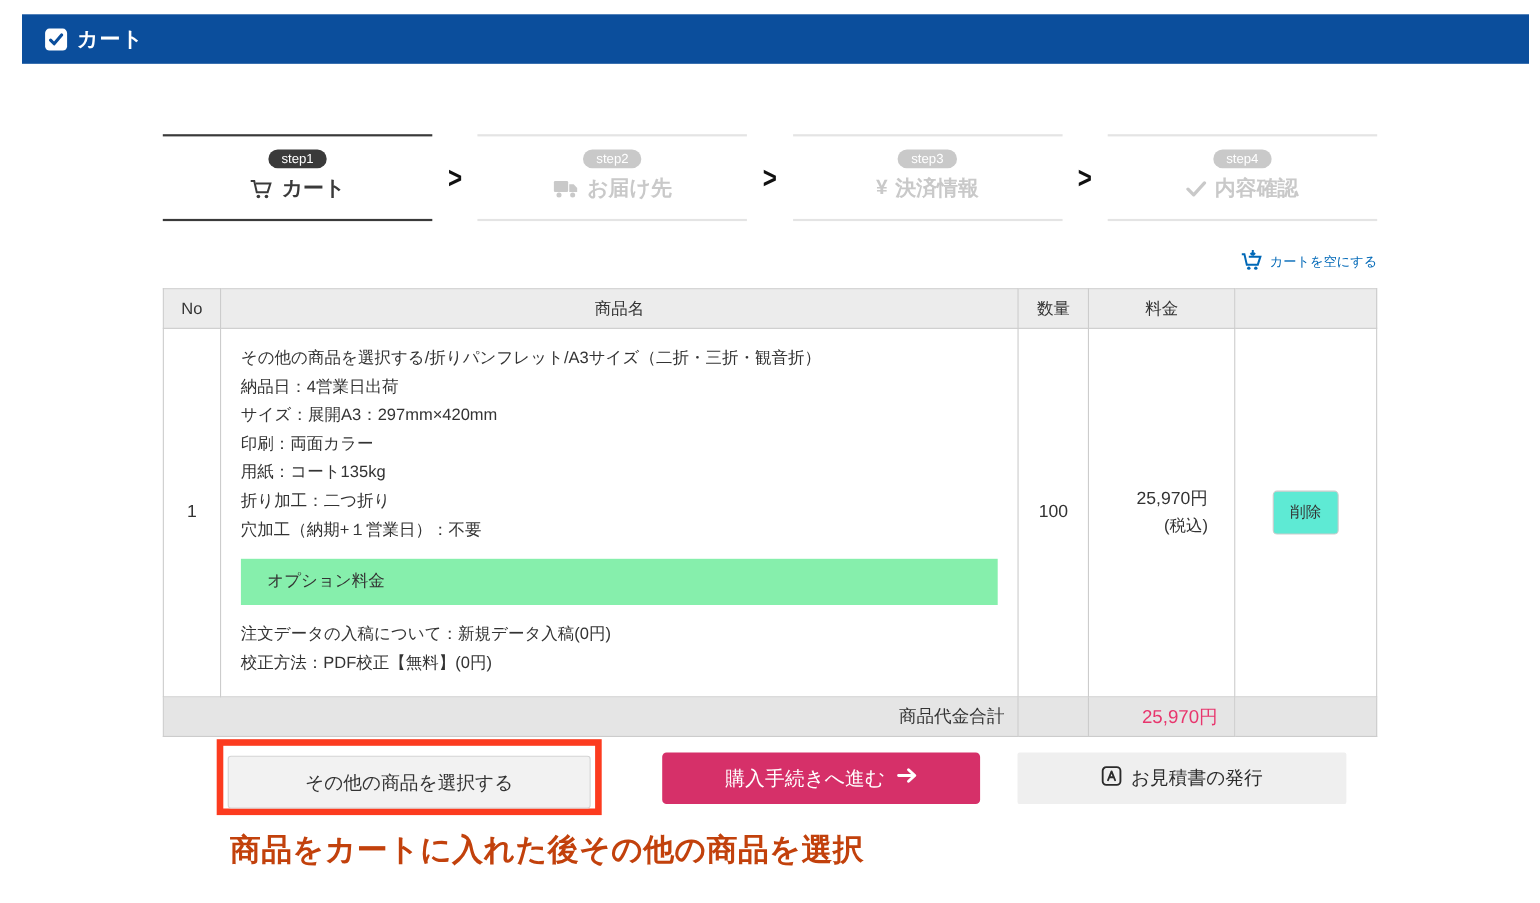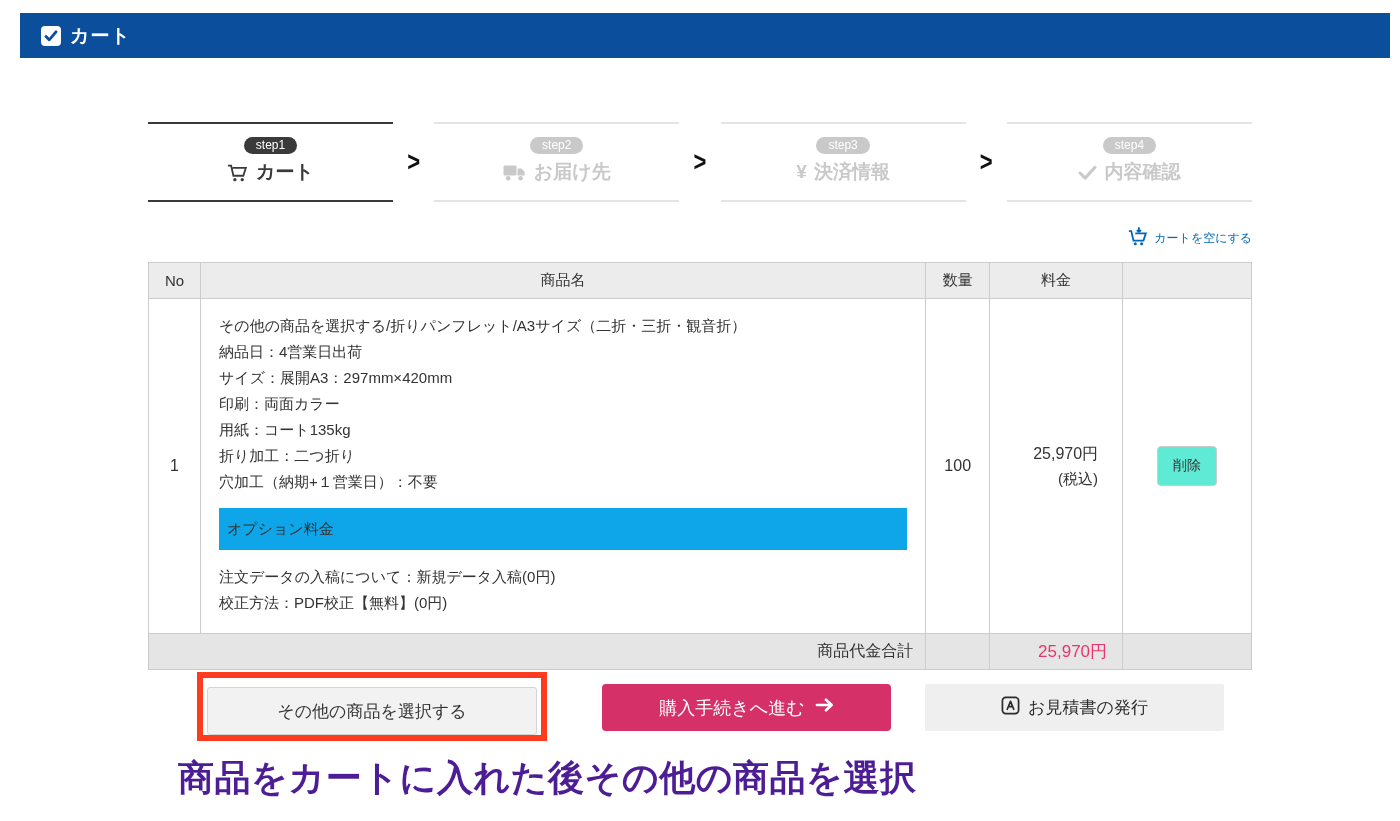--- a/index.html
+++ b/index.html
@@ -70,21 +70,21 @@
     position:absolute; left:148px; top:262px; width:1104px;
     border-collapse:collapse; font-size:15px; color:#333;
   }
   .cart-table th, .cart-table td { border:1px solid #ccc; }
   .cart-table thead th {
     background:#ececec; height:36px; font-weight:normal; font-size:15px;
     text-align:center;
   }
   td.cell-no { text-align:center; font-size:16px; width:52px; }
   td.cell-name { padding:14px 18px 17px; line-height:26px; vertical-align:top; }
-  .option-band { background:#0ea5e9; padding:8px 8px; margin:13px 0 14px; }
+  .option-band { background:#86efac; padding:8px 24px; margin:13px 0 14px; }
   td.cell-qty { text-align:center; font-size:16px; }
   td.cell-price { text-align:right; padding-right:24px; font-size:16px; line-height:25px; }
   .price-note { font-size:15px; }
   td.cell-action { text-align:center; }
   .delete-btn {
     background:#5eead4; border:1px solid #ccc; border-radius:4px;
     padding:10px 15px; font-size:14px; color:#333; cursor:pointer;
     font-family:Liberation Mono, monospace;
   }
   .cart-table tfoot td { background:#e5e5e5; height:36px; }
@@ -110,22 +110,22 @@
   }
   .quote-btn {
     position:absolute; left:925px; top:684px; width:299px; height:47px;
     background:#efefef; border:none; border-radius:2px;
     color:#2b2b2b; font-size:17px; cursor:pointer; font-family:inherit;
     display:flex; align-items:center; justify-content:center; gap:8px;
   }
 
   
   .annotation {
-    position:absolute; left:178px; top:754px;
-    font-size:36px; font-weight:bold; color:#4c1d95;
+    position:absolute; left:209px; top:754px;
+    font-size:28px; font-weight:bold; color:#c2410c;
     letter-spacing:0.5px; white-space:nowrap;
   }
 </style>
 </head>
 <body>
 
 <div class="header-bar">
   <span class="check-badge">
     <svg width="14" height="12" viewBox="0 0 14 12" fill="none">
       <path d="M2 6.5l3.2 3.3L12 1.8" stroke="#0b4e9c" stroke-width="2.8" stroke-linecap="round" stroke-linejoin="round"></path>

